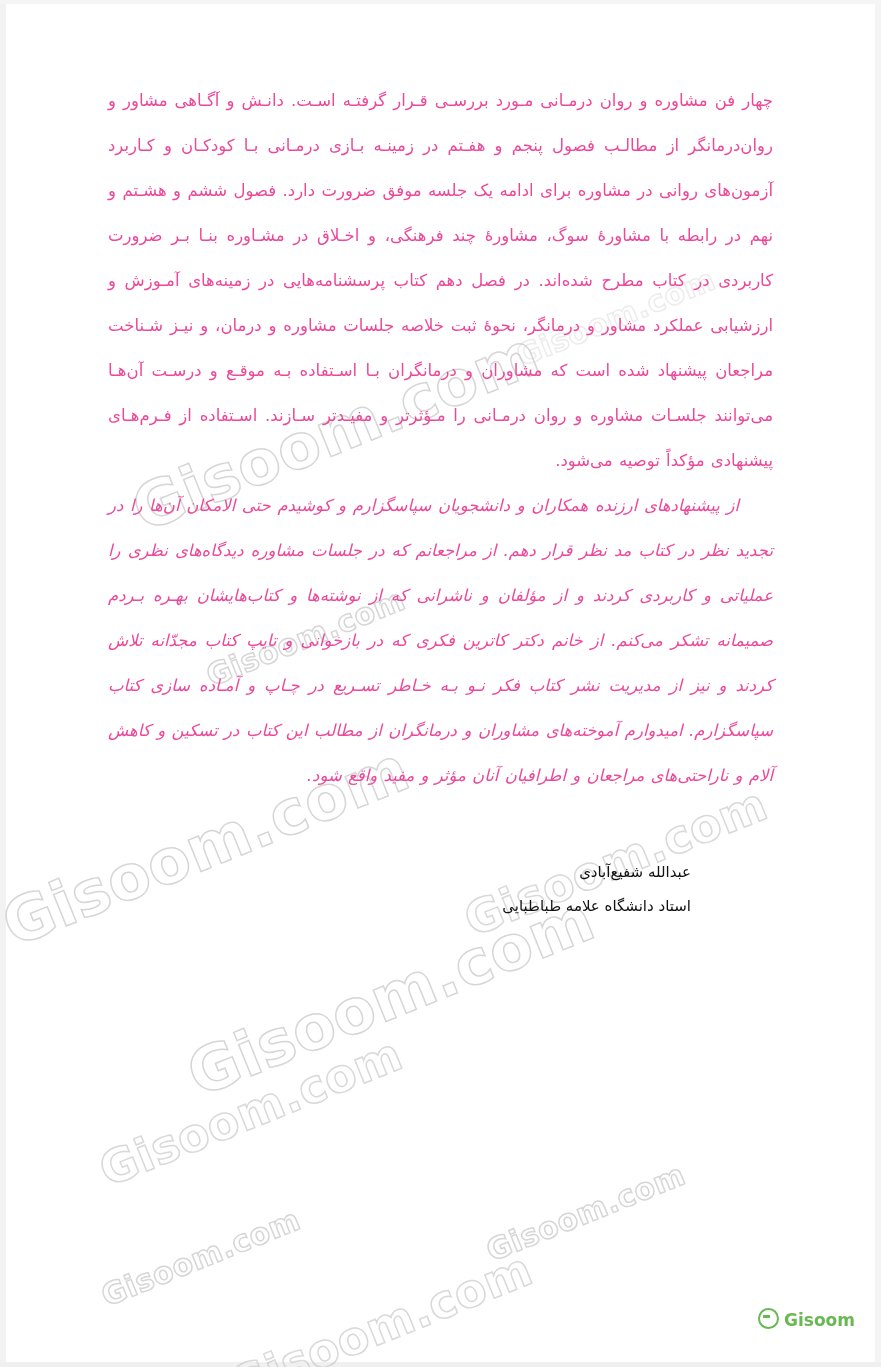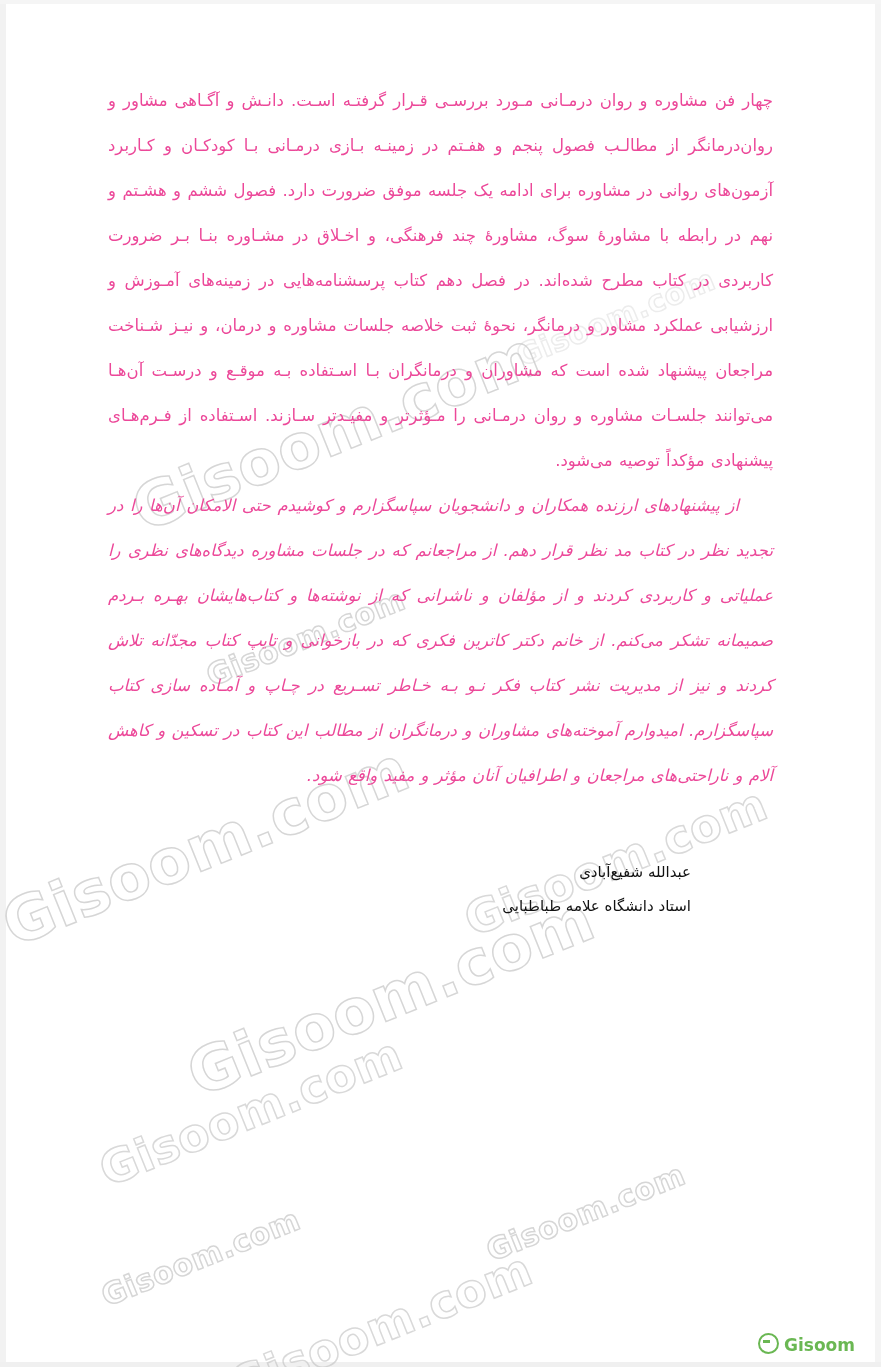--- a/index.html
+++ b/index.html
@@ -112,21 +112,21 @@
     color: #d2d2d2;
     opacity: 0.75;
   }
   .wm-outline {
     color: transparent;
     -webkit-text-stroke: 1.5px #c9c9c9;
   }
   .wm-logo-badge {
     position: absolute;
     right: 26px;
-    bottom: 12px;
+    bottom: 37px;
     font-family: "DejaVu Sans", sans-serif;
     font-size: 17px;
     font-weight: bold;
     color: #63b44a;
     direction: ltr;
     opacity: 0.95;
   }
   .wm-logo-badge .mark {
     display: inline-block;
     width: 17px;

